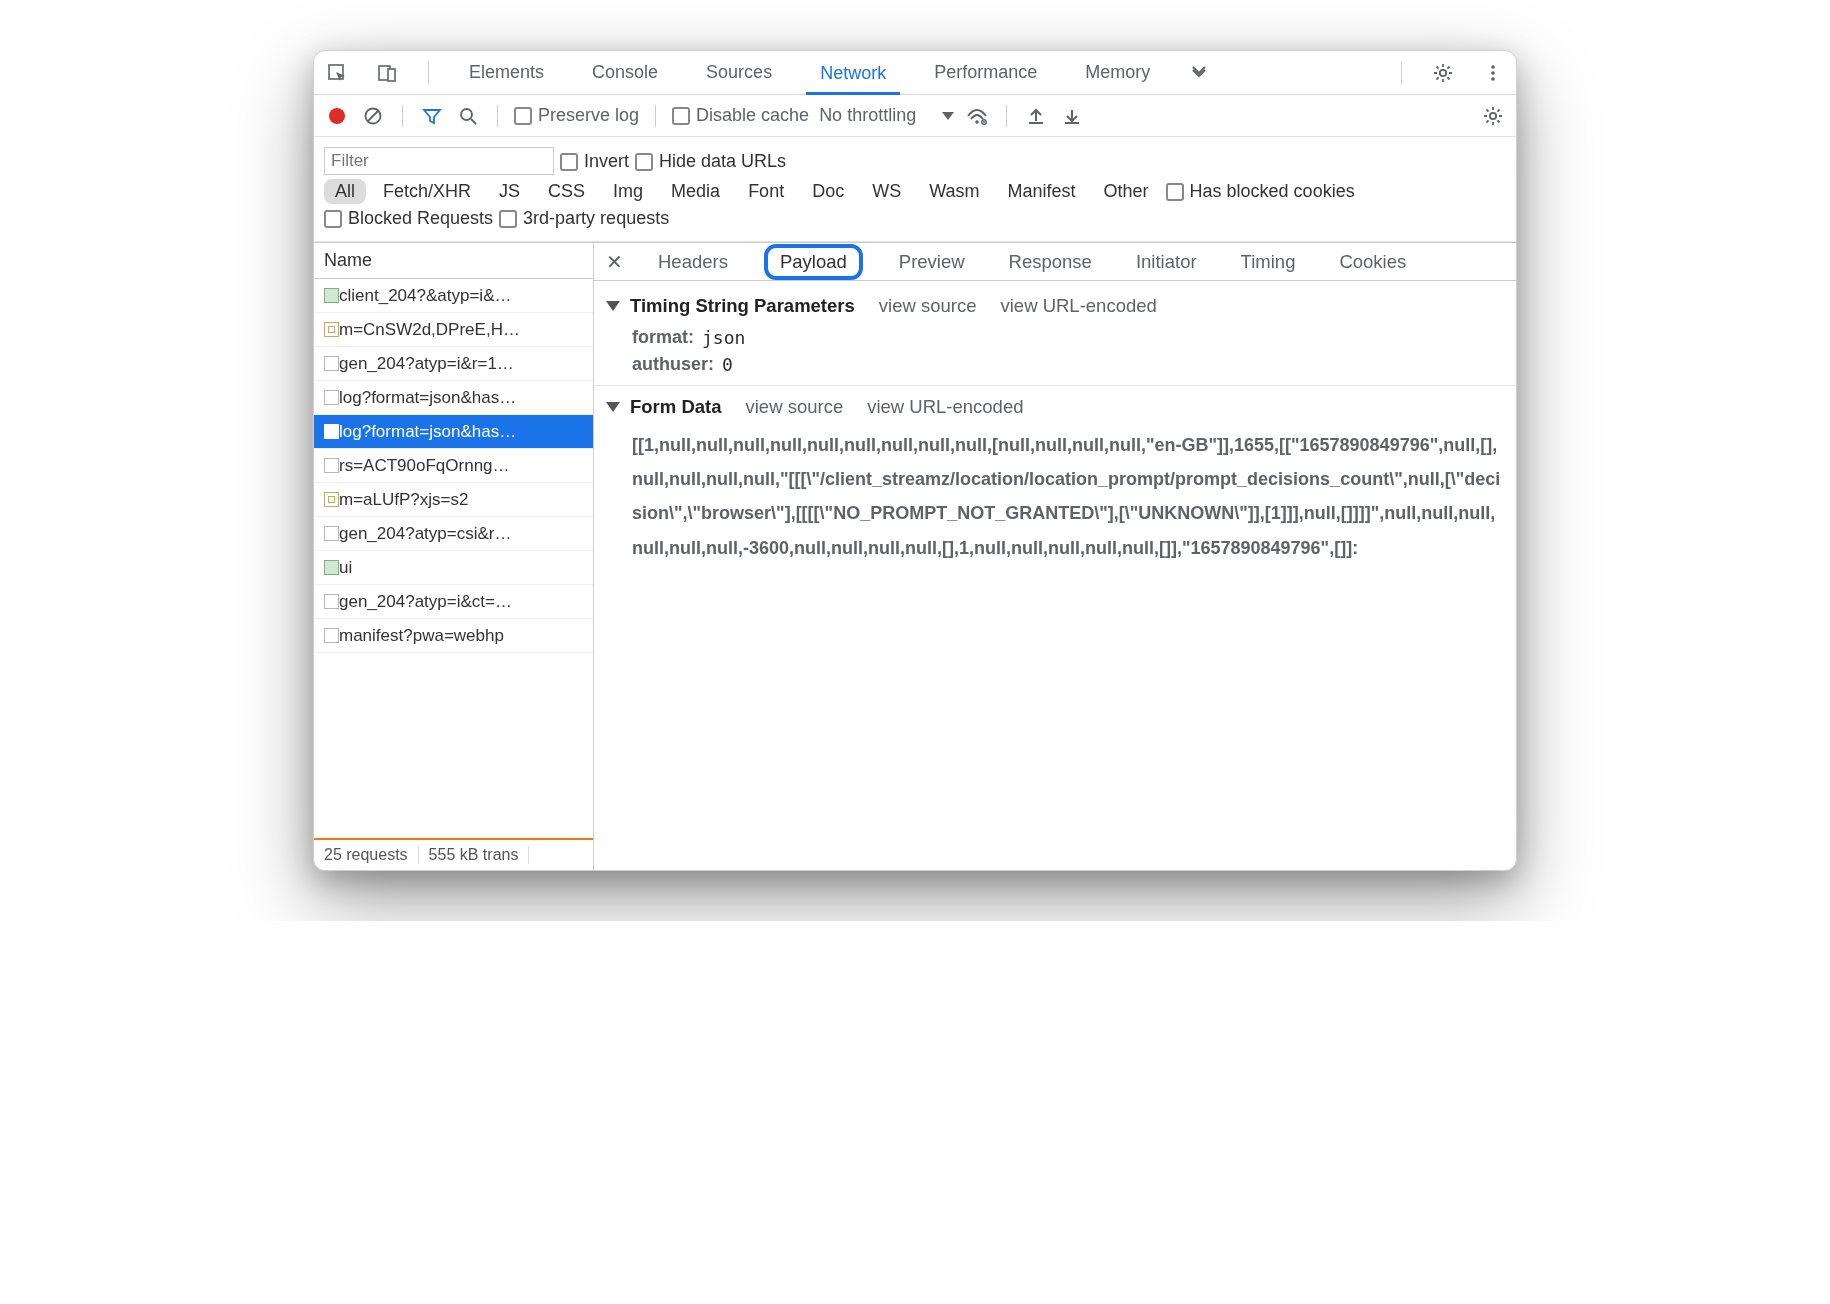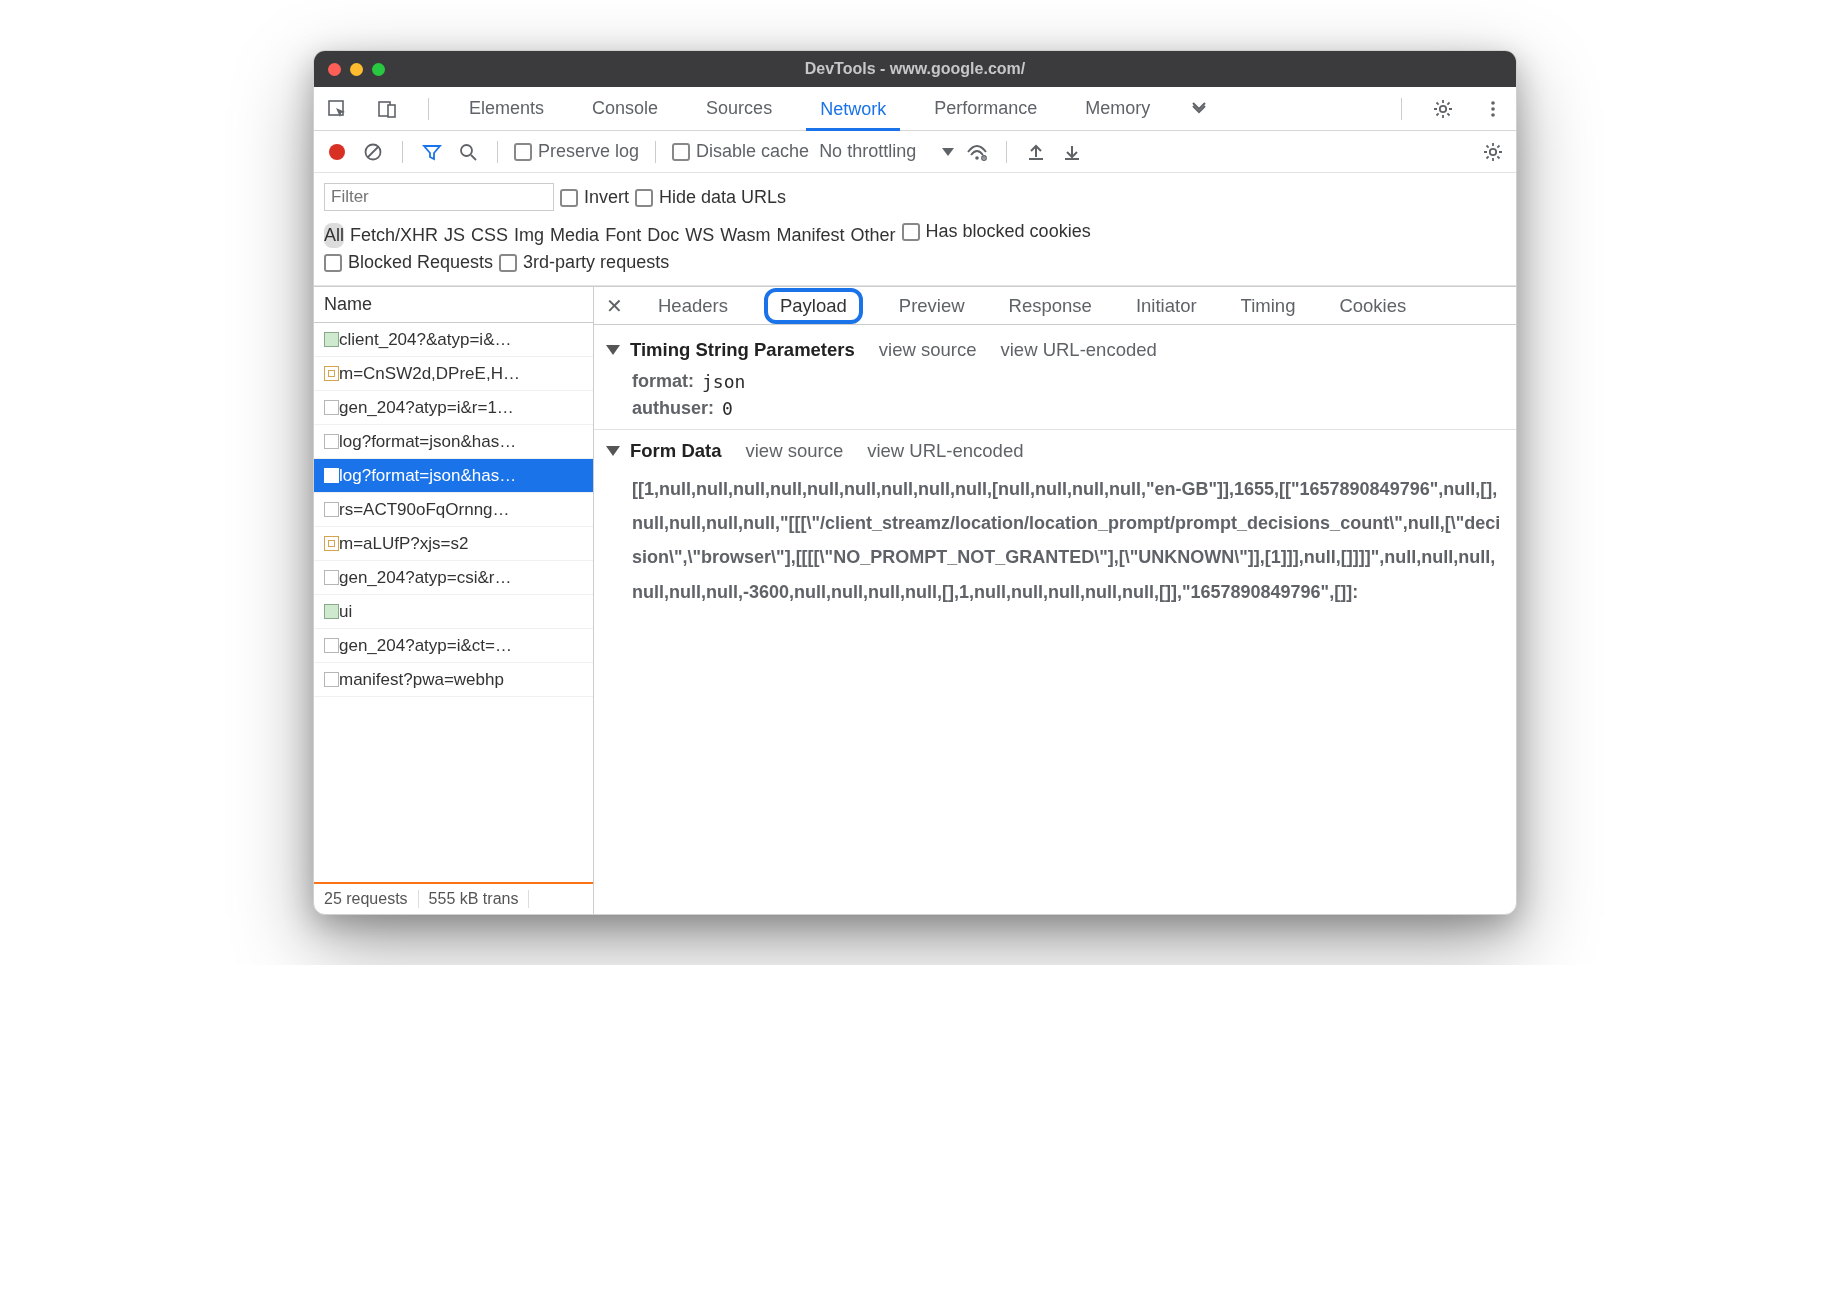--- a/index.html
+++ b/index.html
@@ -85,21 +85,21 @@
       padding: 6px 10px 8px;
       color: #333;
       font-size: 18px;
     }
     .filterrow { display: flex; align-items: center; gap: 6px; flex-wrap: wrap; margin: 4px 0;}
     .filter-input {
       width: 230px; height: 28px; border: 1px solid #ccc; padding: 2px 6px;
       font-size: 17px; color: #888;
     }
     .pill {
-      padding: 2px 0; border-radius: 8px; cursor: pointer; margin-top: 8px;
+      padding: 2px 11px; border-radius: 8px; cursor: pointer;
     }
     .pill.active { background: #dcdcdc; }
 
     .content { display: flex; height: 628px; border-top: 1px solid #ccc;}
     .left {
       width: 280px; border-right: 1px solid #ccc; display: flex; flex-direction: column;
       min-width: 280px;
     }
     .left-header {
       height: 36px; border-bottom: 1px solid #ccc; display: flex; align-items: center;
@@ -150,28 +150,20 @@
     .kv .v { font-family: Menlo, Consolas, monospace; color: #2b2b2b;}
     .formdata { margin-left: 26px; margin-top: 6px; font-size: 18px; color: #5f6368; font-weight:700; line-height: 1.9; word-break: break-all;}
     hr.split { border: none; border-top: 1px solid #e3e3e3; margin: 10px -12px;}
     svg { display:block;}
   </style>
 </head>
 <body>
 
 <div class="window">
 
-  <div class="titlebar">
-    <div class="traffic">
-      <div class="t red"></div>
-      <div class="t yellow"></div>
-      <div class="t green"></div>
-    </div>
-    <div class="title">DevTools - www.google.com/</div>
-  </div>
 
   <div class="tabbar">
     <div class="iconbtn">
       <svg width="20" height="20" viewBox="0 0 20 20">
           <rect x="2" y="2" width="14" height="14" fill="none" stroke="#5f6368" stroke-width="1.6"></rect>
           <path d="M9 9 L18 13 L14 14 L13 18 Z" fill="#5f6368"></path>
         </svg>
     </div>
     <div class="iconbtn">
       <svg width="20" height="20" viewBox="0 0 20 20">

